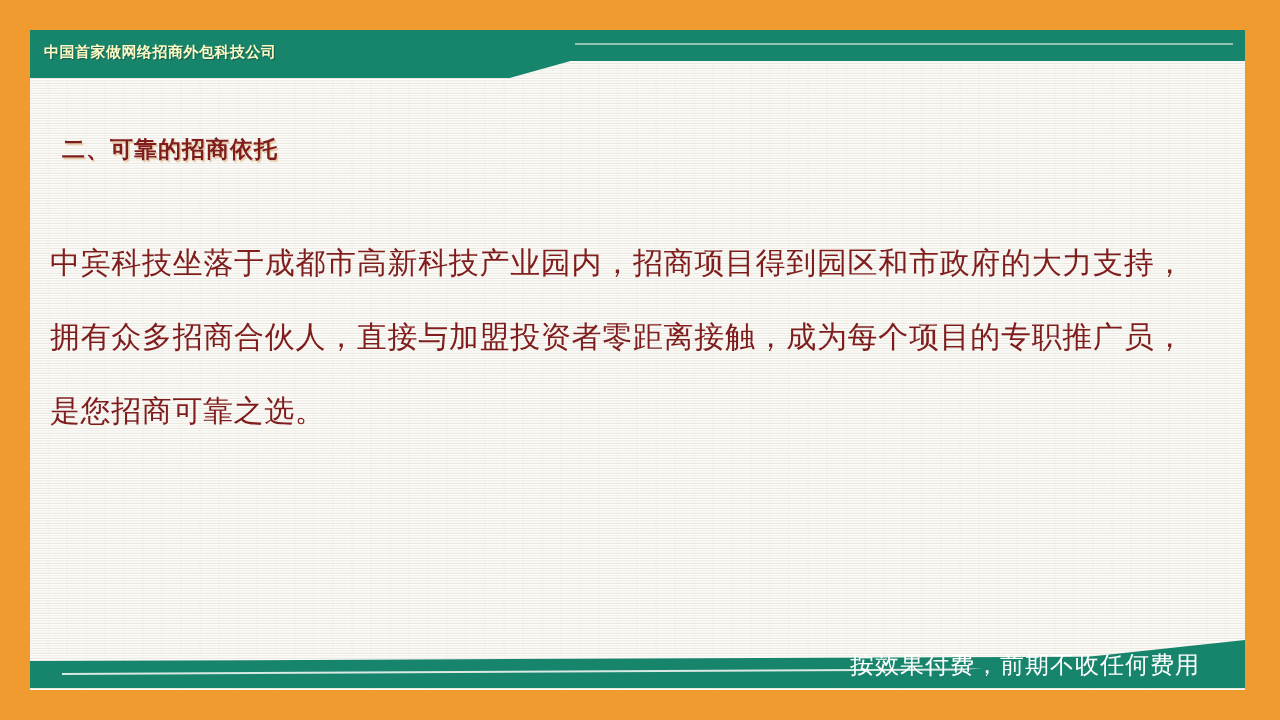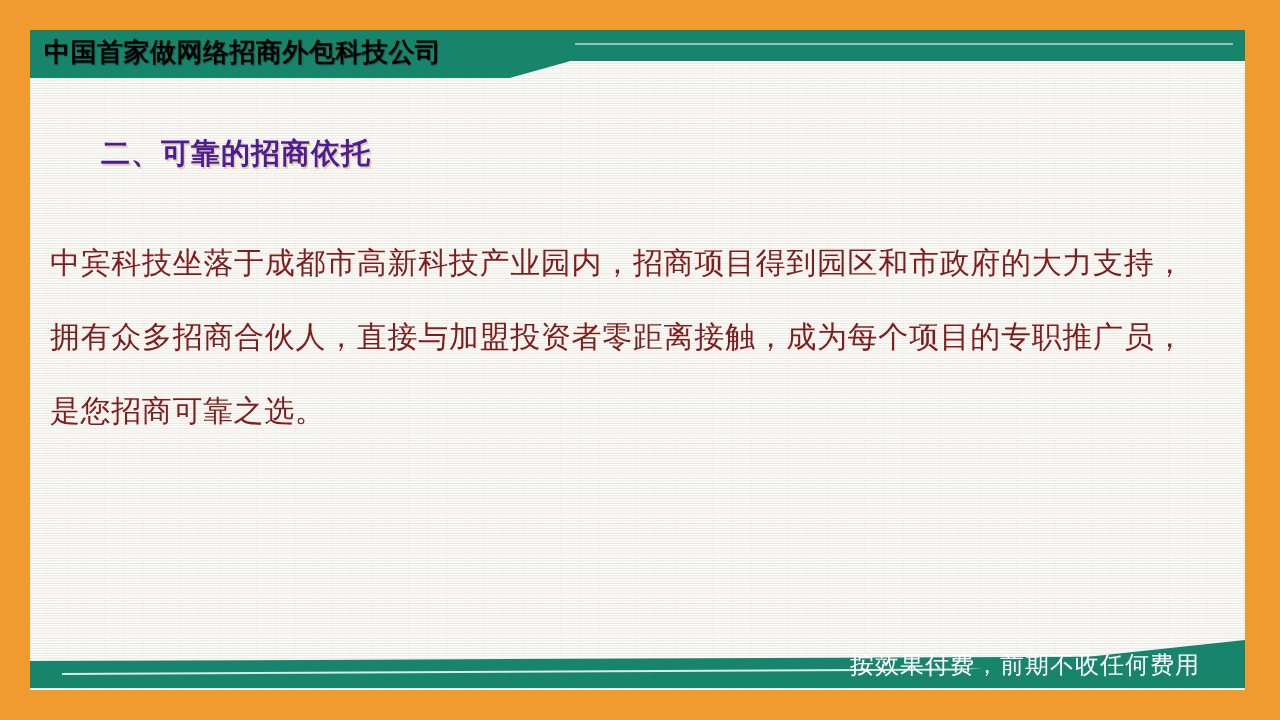--- a/index.html
+++ b/index.html
@@ -88,41 +88,40 @@
     top: 0;
     width: 545px;
     height: 48px;
     background: #17846c;
     clip-path: polygon(0 0, 100% 0, 100% 62%, 88% 100%, 0 100%);
   }
   .header-title {
     position: absolute;
     left: 14px;
     top: 4px;
-    font-size: 26px;
+    font-size: 15px;
     font-weight: bold;
-    color: #000000;
+    color: #fef9c3;
     letter-spacing: 0.5px;
     text-shadow: 1px 1px 1px rgba(0,0,0,0.30);
     white-space: nowrap;
     line-height: 36px;
   }
 
   
   .section-heading {
     position: absolute;
     left: 62px;
     top: 134px;
-    font-size: 29px;
+    font-size: 23px;
     font-weight: bold;
-    color: #4c1d95;
+    color: #7f1d1d;
     letter-spacing: 1px;
     text-shadow: 1.5px 1.5px 0 rgba(214,160,95,0.45);
     white-space: nowrap;
-    margin-left: 39px;
   }
 
   .body-text {
     position: absolute;
     left: 50px;
     top: 226px;
     width: 1135px;
     font-family: "Liberation Serif", serif;
     font-size: 30px;
     line-height: 74px;

